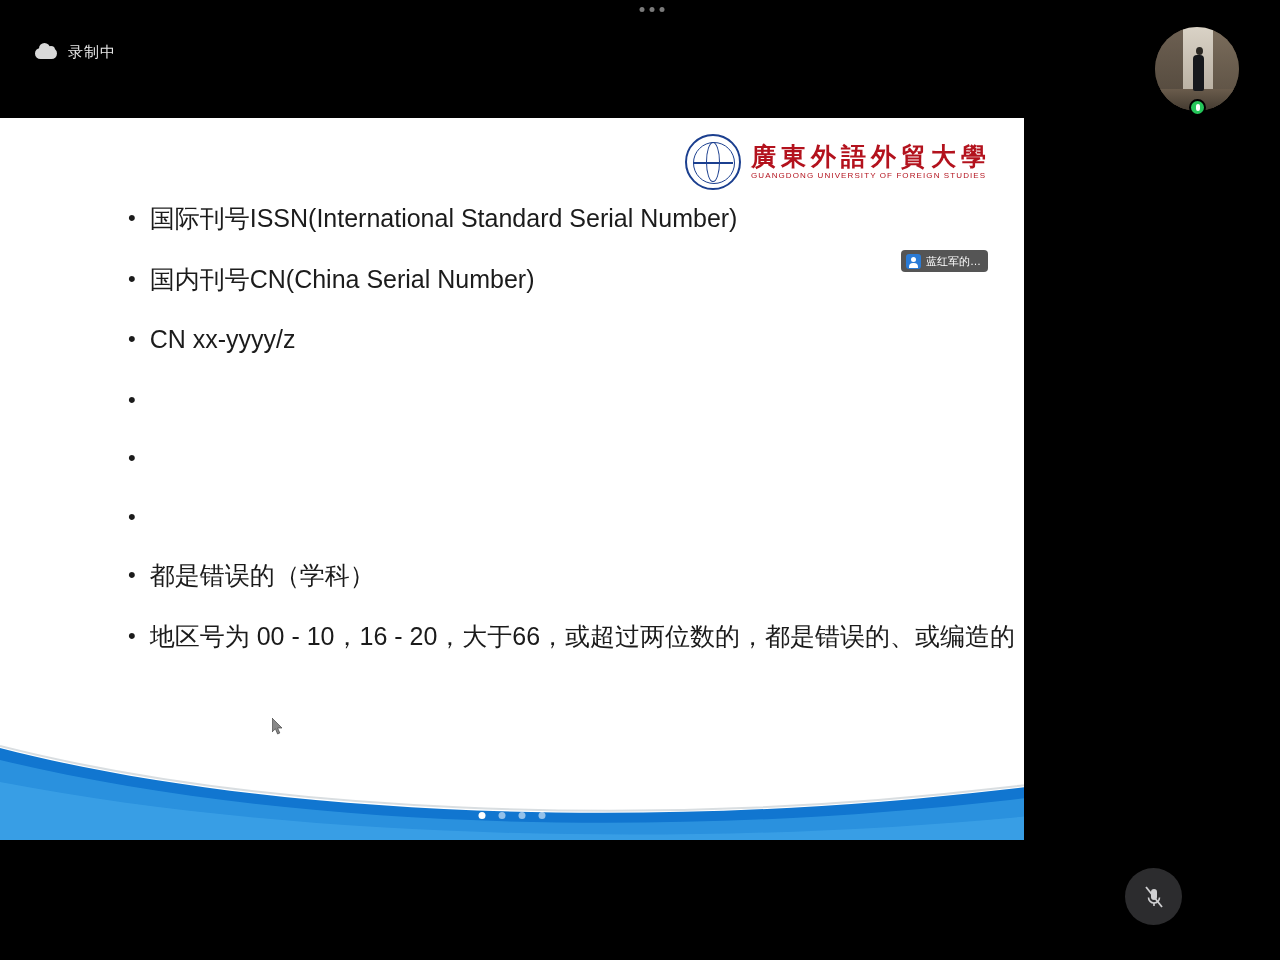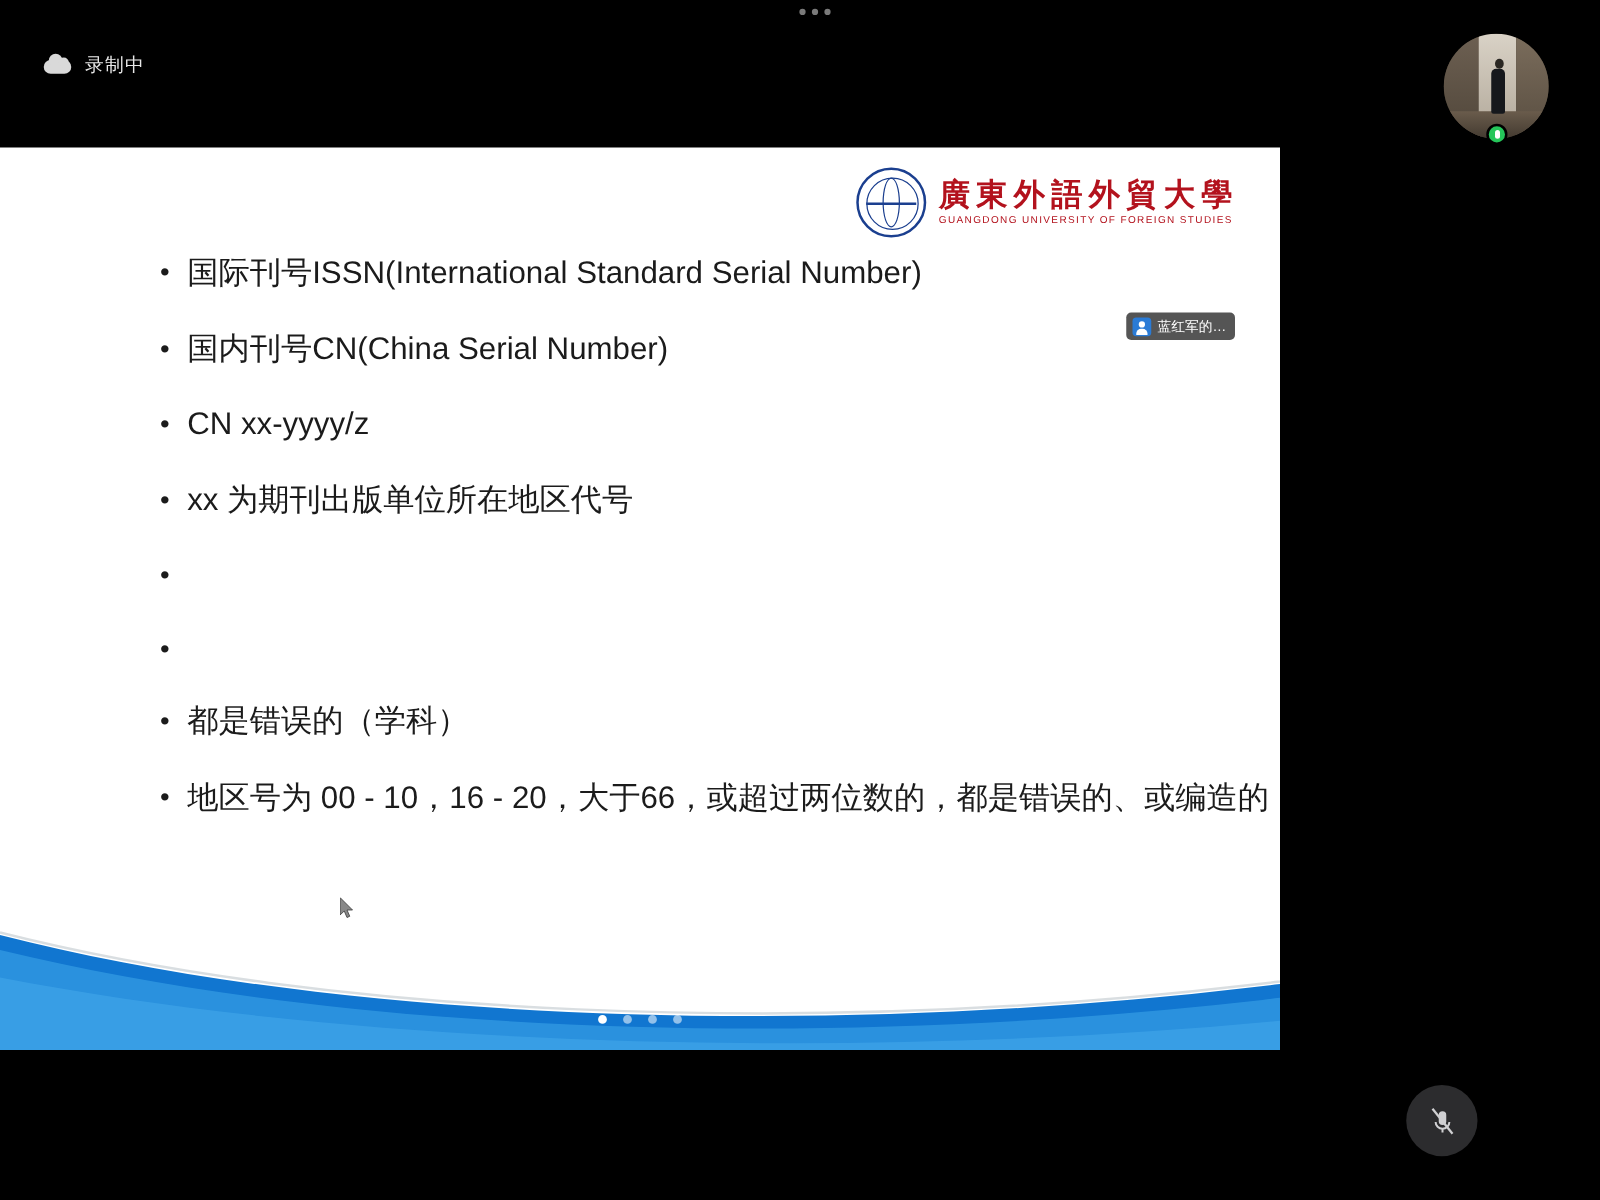--- a/index.html
+++ b/index.html
@@ -265,21 +265,20 @@
       <div class="bullet">
         <span class="dot">•</span>
         <span>国内刊号CN(China Serial Number)</span>
       </div>
       <div class="bullet">
         <span class="dot">•</span>
         <span>CN xx-yyyy/z</span>
       </div>
       <div class="bullet">
         <span class="dot">•</span>
-        <span>xx 为期刊出版单位所在地区代号</span>
       </div>
       <div class="bullet">
         <span class="dot">•</span>
       </div>
       <div class="bullet">
         <span class="dot">•</span>
       </div>
       <div class="bullet">
         <span class="dot">•</span>
         <span>都是错误的（学科）</span>

